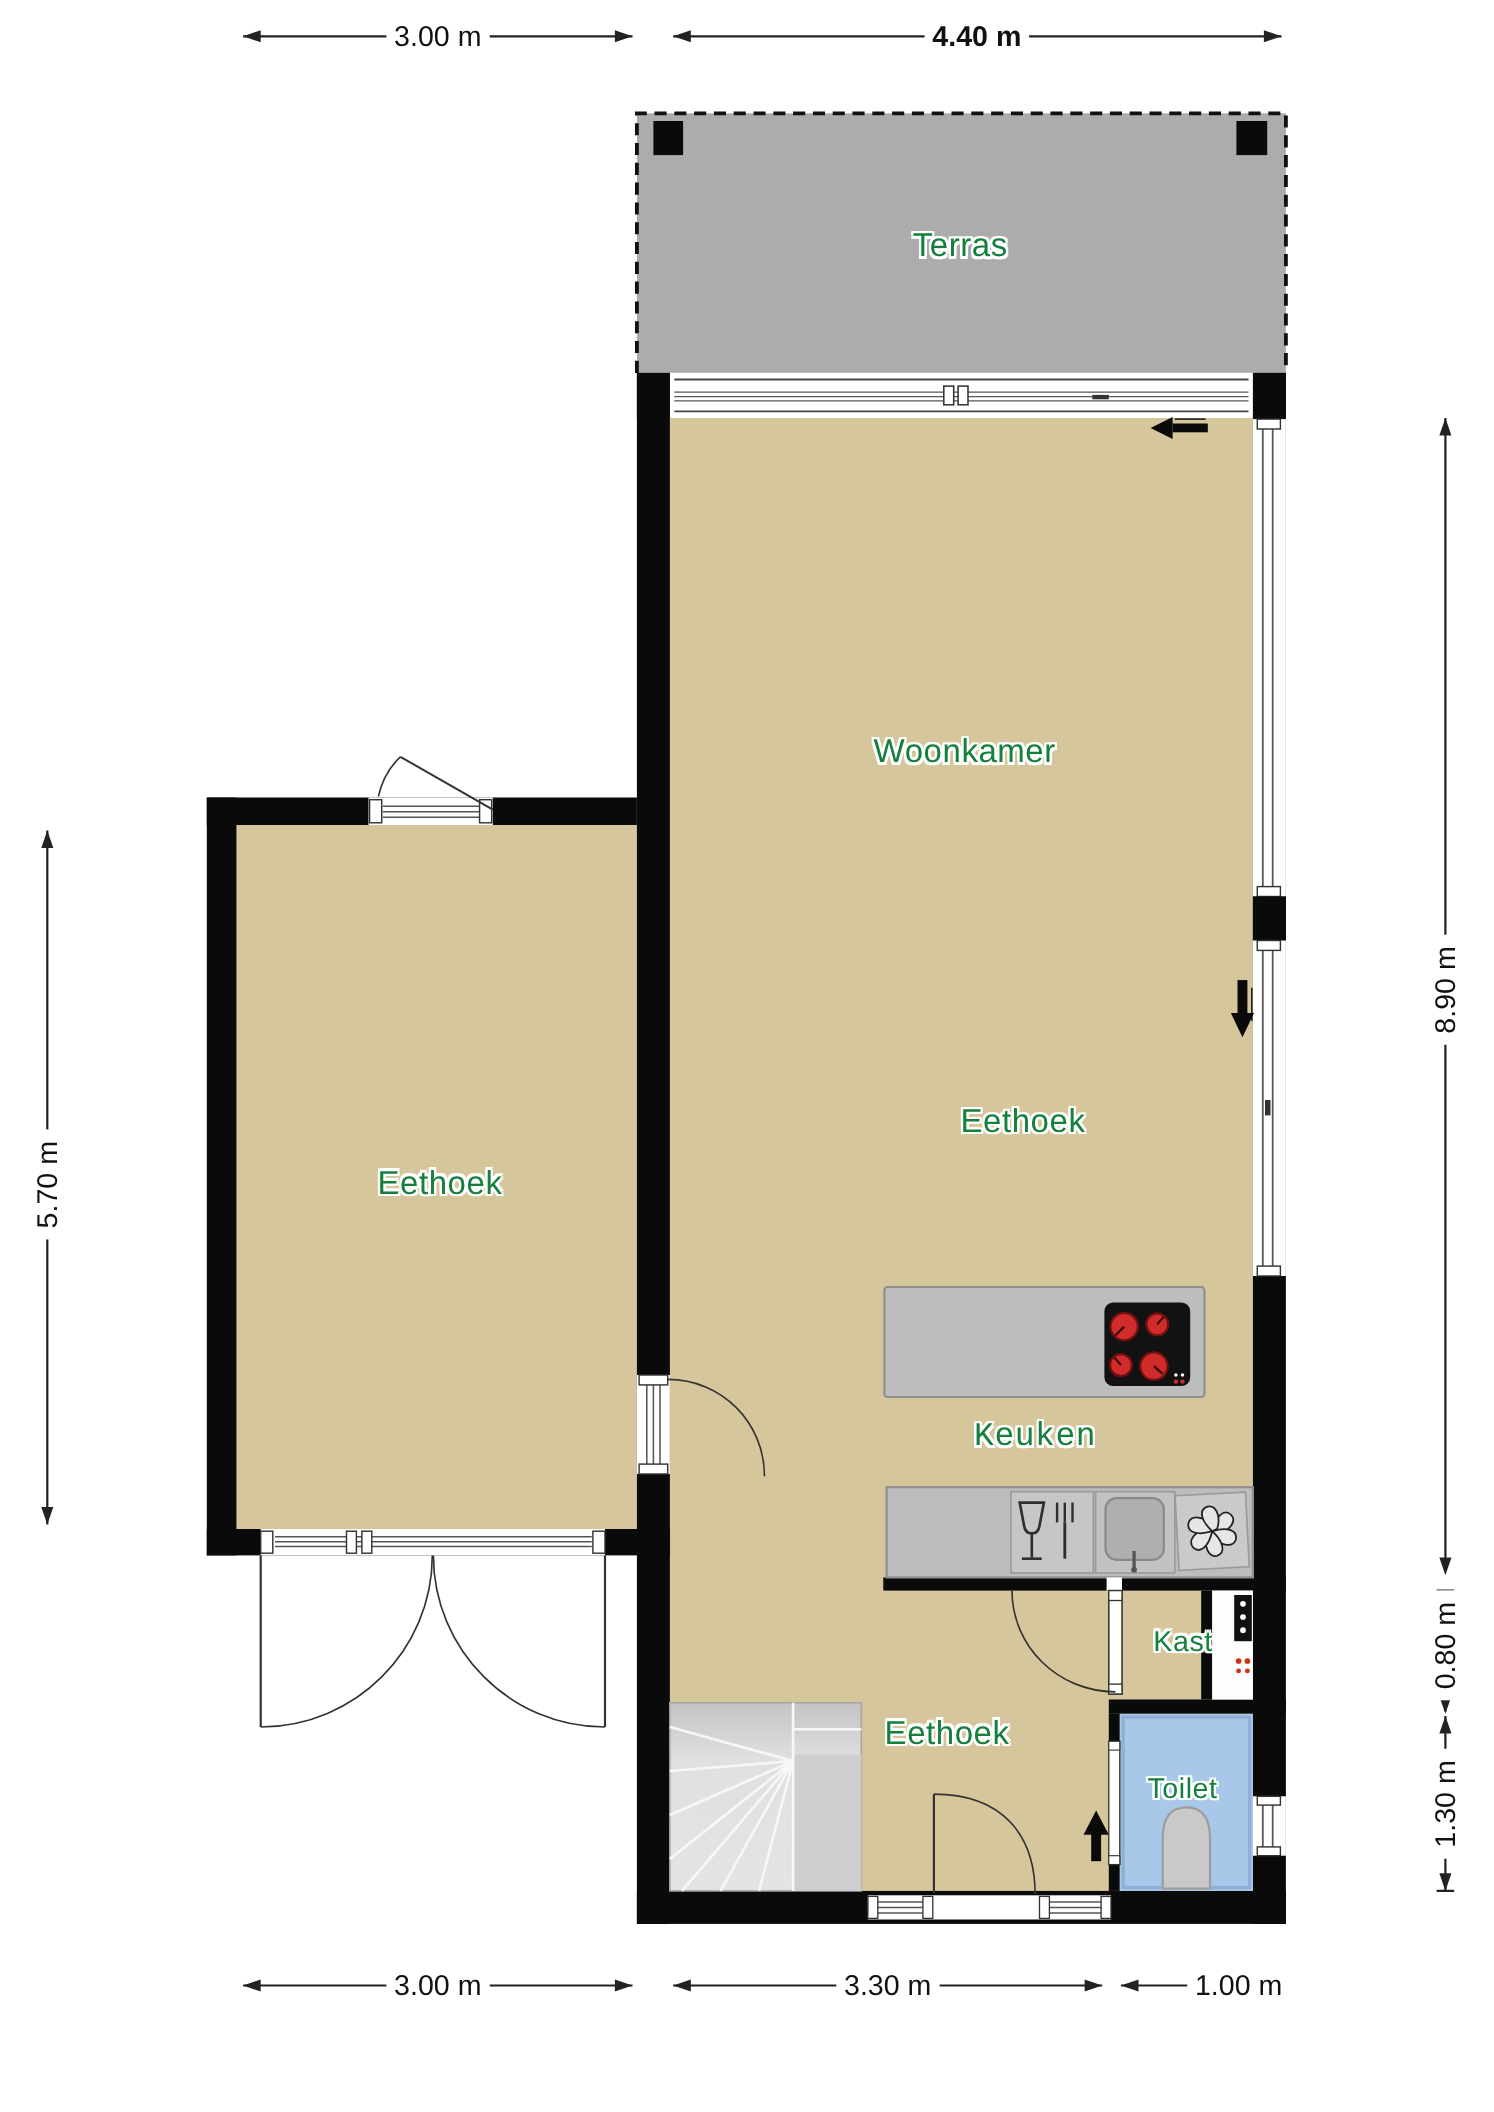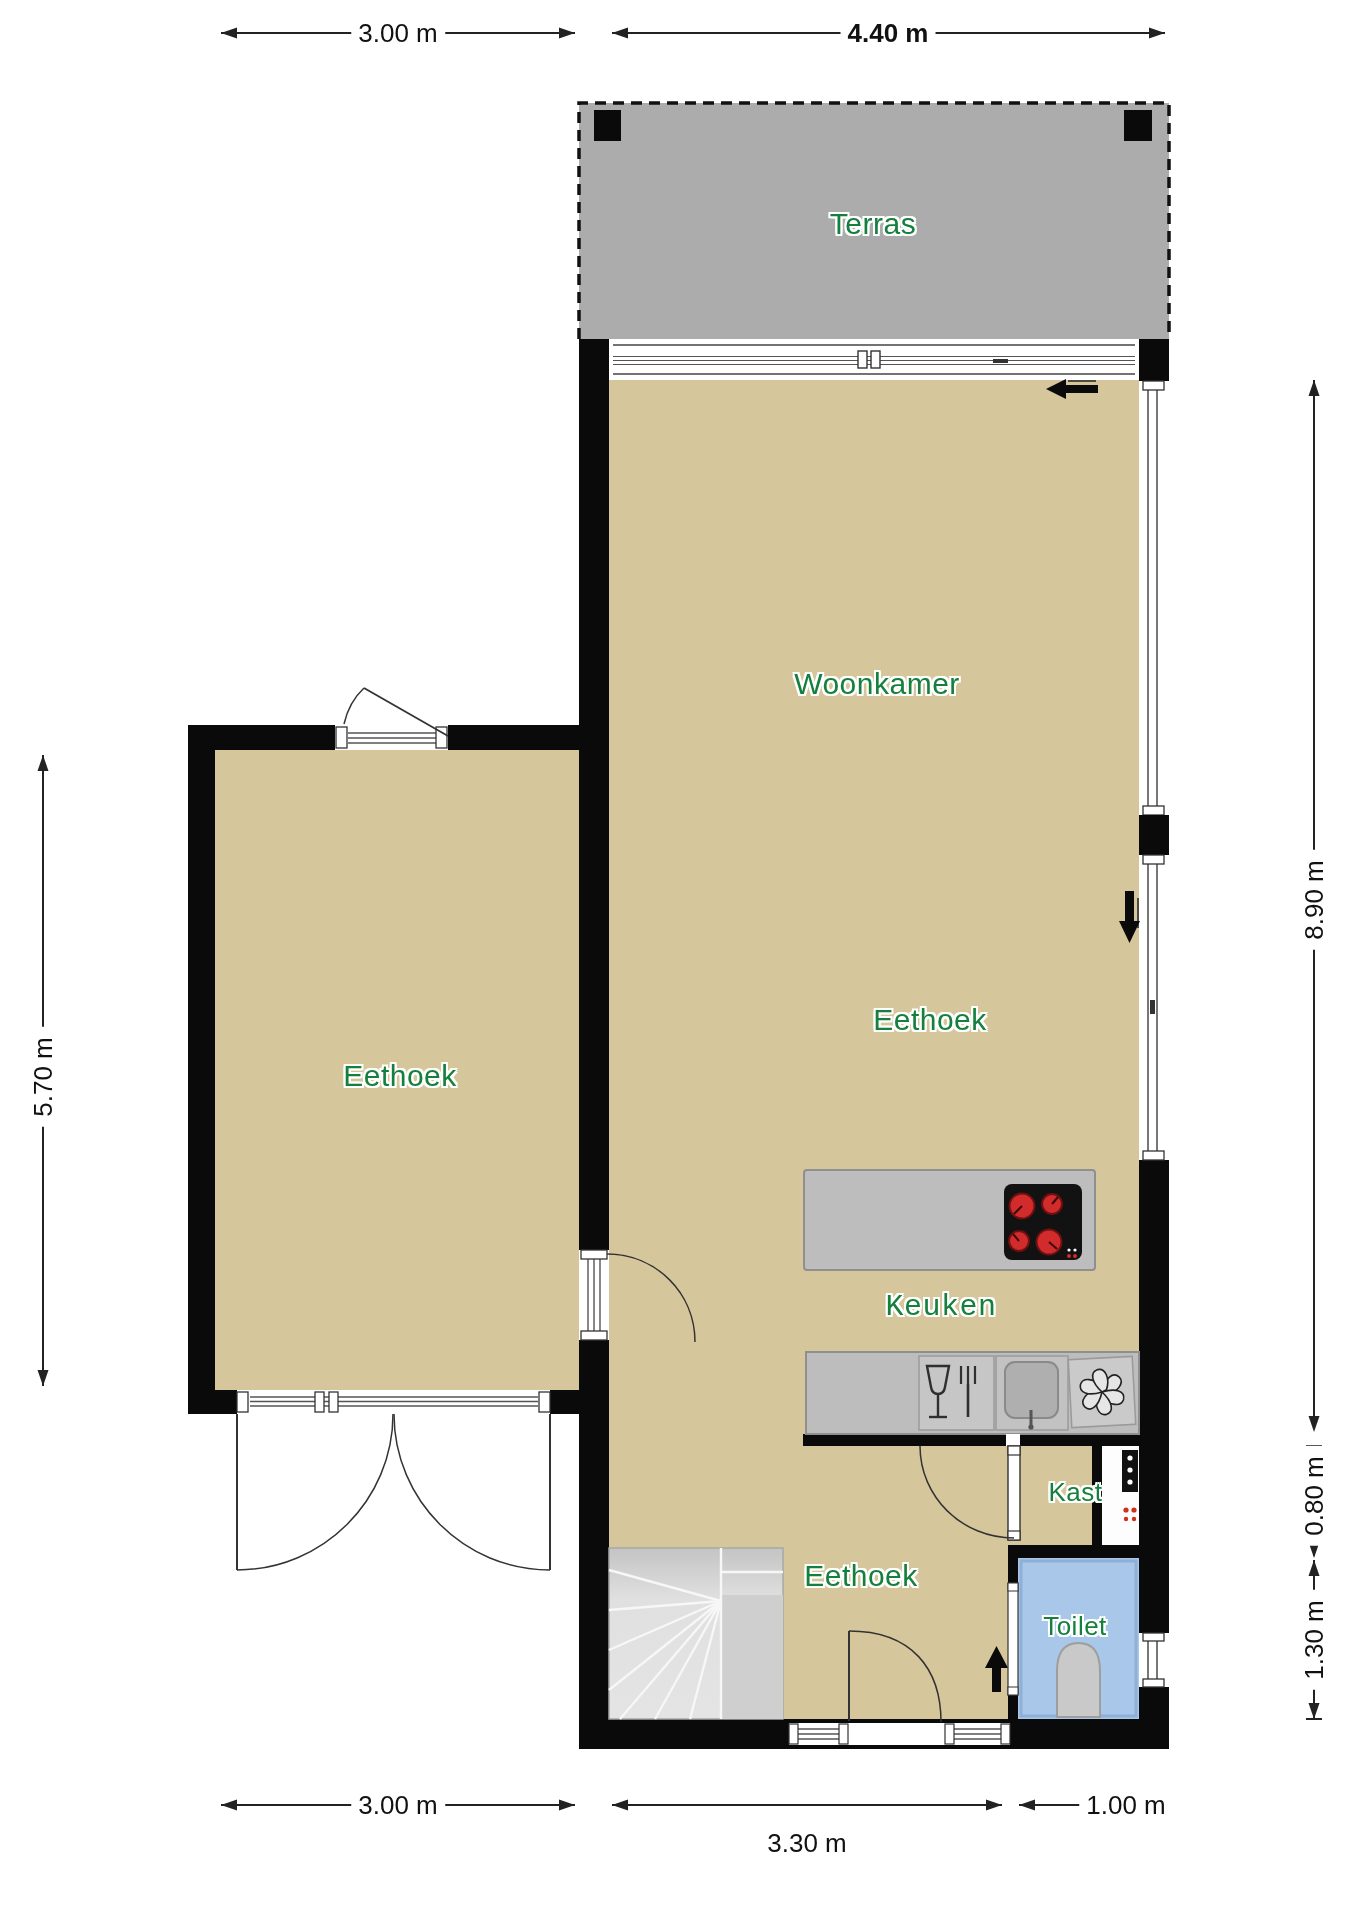--- a/index.html
+++ b/index.html
@@ -307,15 +307,15 @@
   <div class="lbl small" style="left:1057px;top:1492px;padding-left:37px;">Kast</div>
   <div class="lbl small" style="left:1075px;top:1626px;">Toilet</div>
 
   <div class="dim" style="left:398px;top:33px;">3.00 m</div>
   <div class="dim" style="left:888px;top:33px;font-weight:bold;">4.40 m</div>
   <div class="dim vert" style="left:43px;top:1077px;">5.70 m</div>
   <div class="dim vert" style="left:1314px;top:900px;">8.90 m</div>
   <div class="dim vert" style="left:1314px;top:1496px;">0.80 m</div>
   <div class="dim vert" style="left:1314px;top:1640px;">1.30 m</div>
   <div class="dim" style="left:398px;top:1805px;">3.00 m</div>
-  <div class="dim" style="left:807px;top:1805px;margin-top:38px;">3.30 m</div>
+  <div class="dim" style="left:807px;top:1805px;">3.30 m</div>
   <div class="dim" style="left:1078px;top:1805px;margin-left:48px;">1.00 m</div>
 </div>
 
 </body></html>

